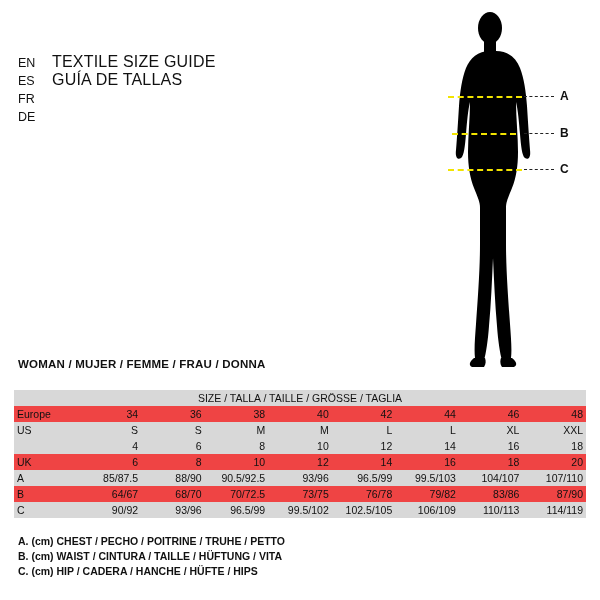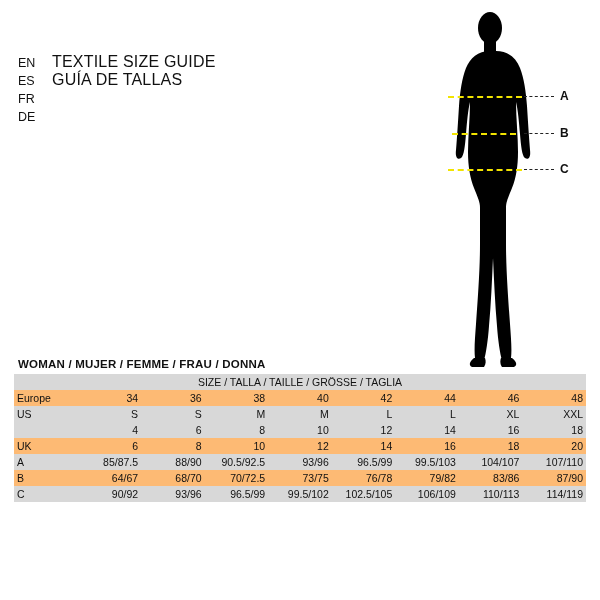--- a/index.html
+++ b/index.html
@@ -78,40 +78,40 @@
   .table-wrap {
     position: absolute;
     left: 14px;
     top: 356px;
     width: 572px;
   }
   .woman-head {
     font-size: 11.5px;
     font-weight: bold;
     color: #111;
-    padding: 2px 4px 4px 4px;
+    padding: 2px 4px 20px 4px;
     letter-spacing: 0.2px;
   }
   table.size {
     border-collapse: collapse;
     width: 572px;
     table-layout: fixed;
   }
   table.size td {
     font-size: 10.5px;
     color: #111;
     height: 16px;
     padding: 0 3px;
     border: none;
   }
   tr.band td {
     background: #d8d8d8;
   }
   tr.white td {
-    background: #fdba74;
+    background: #ef4444;
   }
   td.label {
     text-align: left;
     width: 72px;
   }
   td.val {
     text-align: right;
   }
   td.subhead {
     font-size: 10.5px;
@@ -300,14 +300,19 @@
           <td class="val">99.5/102</td>
           <td class="val">102.5/105</td>
           <td class="val">106/109</td>
           <td class="val">110/113</td>
           <td class="val">114/119</td>
         </tr>
       </tbody>
     </table>
   </div>
 
+  <div class="notes">
+    <div class="note">A. (cm) CHEST / PECHO / POITRINE / TRUHE / PETTO</div>
+    <div class="note">B. (cm) WAIST / CINTURA / TAILLE / HÜFTUNG / VITA</div>
+    <div class="note">C. (cm) HIP / CADERA / HANCHE / HÜFTE / HIPS</div>
+  </div>
 
 </div>
 
 </body></html>

